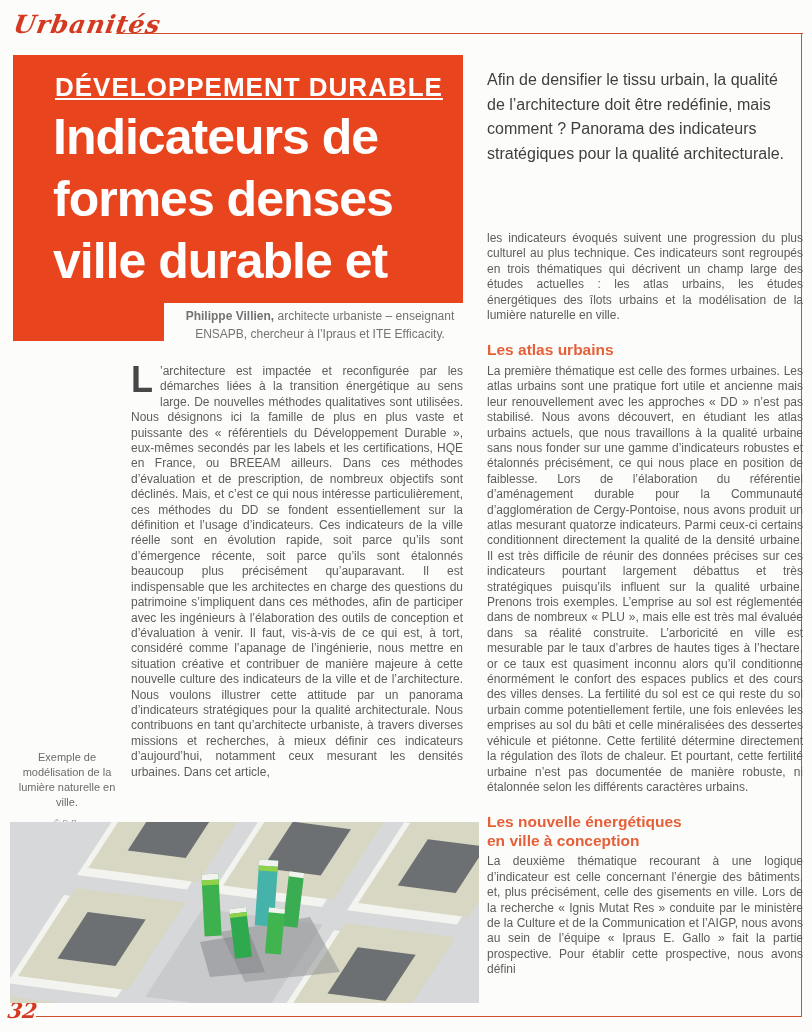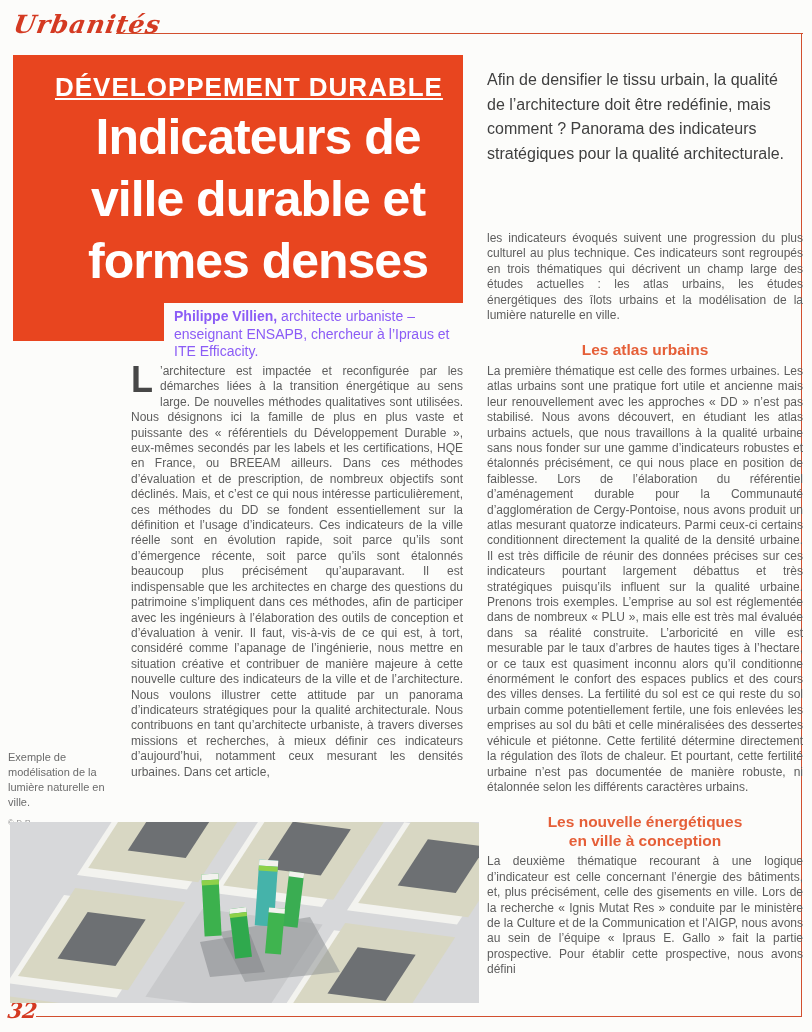--- a/index.html
+++ b/index.html
@@ -24,53 +24,53 @@
   }
   
   .red-main{position:absolute; left:13px; top:55px; width:450px; height:248px; background:#e8451f;}
   .red-stub{position:absolute; left:13px; top:302px; width:151px; height:39px; background:#e8451f;}
   .kicker{
     position:absolute; left:55px; top:72px; width:400px;
     color:#ffffff; font-weight:bold; font-size:26px; letter-spacing:1px;text-decoration:underline;
   }
   .title{
     position:absolute; left:53px; top:106px; width:410px; margin:0;
-    color:#ffffff; font-weight:bold; font-size:50px; line-height:62px; letter-spacing:-1px;text-align:center;
+    color:#ffffff; font-weight:bold; font-size:50px; line-height:62px; letter-spacing:-1px;
   }
   .title span{display:block;}
   .byline{
     position:absolute; left:174px; top:308px; width:292px;
-    color:#8b5cf6; font-size:14px; line-height:17.5px;
+    color:#737373; font-size:12px; line-height:17.5px;text-align:center;
   }
   .byline .bold{font-weight:bold;}
   
   .intro{
     position:absolute; left:487px; top:68px; width:305px;
     color:#3f3f3f; font-size:16px; line-height:24.5px;
   }
   .right-col{position:absolute; left:487px; top:231px; width:316px; color:#5d5d5d;}
   .right-col p{
     margin:0 0 10px 0; font-size:12px; line-height:15.4px; text-align:justify;
   }
   .red-heading{
-    margin:18px 0 4px 0; color:#e55f38; font-size:15.5px; line-height:18.5px; font-weight:bold;text-align:center;
+    margin:18px 0 4px 0; color:#e55f38; font-size:15.5px; line-height:18.5px; font-weight:bold;
   }
   .red-heading span{display:block;}
   
   .left-col{
     position:absolute; left:131px; top:364px; width:332px;
     color:#5d5d5d; font-size:12px; line-height:15.4px; text-align:justify;
   }
   .dropcap{
     float:left; font-size:36px; line-height:30px; font-weight:bold;
     color:#474747; margin:1px 7px 0 0;
   }
   .caption{
     position:absolute; left:8px; top:750px; width:118px;
-    color:#6b6b6b; font-size:11px; line-height:15px;
+    color:#6b6b6b; font-size:11px; line-height:15px;text-align:center;
   }
   .credit{margin-top:5px; font-size:7.5px; letter-spacing:.5px; color:#8a8a8a;}
   
   .illustration{position:absolute; left:10px; top:822px; width:469px; height:181px; display:block;}
 </style>
 </head>
 <body>
 
 <div class="page">
 
@@ -78,22 +78,22 @@
   <div class="rule-top"></div>
   <div class="rule-right"></div>
   <div class="rule-bottom"></div>
   <div class="page-number">32</div>
 
   <div class="red-main"></div>
   <div class="red-stub"></div>
   <div class="kicker">DÉVELOPPEMENT DURABLE</div>
   <h1 class="title">
     <span>Indicateurs de</span>
+    <span>formes denses</span>
     <span>ville durable et</span>
-    <span>formes denses</span>
   </h1>
   <div class="byline"><span class="bold">Philippe Villien,</span><span> architecte urbaniste – enseignant ENSAPB, chercheur à l’Ipraus et ITE Efficacity.</span></div>
 
   <div class="intro">Afin de densifier le tissu urbain, la qualité de l’architecture doit être redéfinie, mais comment ? Panorama des indicateurs stratégiques pour la qualité architecturale.</div>
 
   <div class="left-col"><span class="dropcap">L</span><span>’architecture est impactée et reconfigurée par les démarches liées à la transition énergétique au sens large. De nouvelles méthodes qualitatives sont utilisées. Nous désignons ici la famille de plus en plus vaste et puissante des « référentiels du Développement Durable », eux-mêmes secondés par les labels et les certifications, HQE en France, ou BREEAM ailleurs. Dans ces méthodes d’évaluation et de prescription, de nombreux objectifs sont déclinés. Mais, et c’est ce qui nous intéresse particulièrement, ces méthodes du DD se fondent essentiellement sur la définition et l’usage d’indicateurs. Ces indicateurs de la ville réelle sont en évolution rapide, soit parce qu’ils sont d’émergence récente, soit parce qu’ils sont étalonnés beaucoup plus précisément qu’auparavant. Il est indispensable que les architectes en charge des questions du patrimoine s’impliquent dans ces méthodes, afin de participer avec les ingénieurs à l’élaboration des outils de conception et d’évaluation à venir. Il faut, vis-à-vis de ce qui est, à tort, considéré comme l’apanage de l’ingénierie, nous mettre en situation créative et contribuer de manière majeure à cette nouvelle culture des indicateurs de la ville et de l’architecture. Nous voulons illustrer cette attitude par un panorama d’indicateurs stratégiques pour la qualité architecturale. Nous contribuons en tant qu’architecte urbaniste, à travers diverses missions et recherches, à mieux définir ces indicateurs d’aujourd’hui, notamment ceux mesurant les densités urbaines. Dans cet article,</span></div>
 
   <div class="caption">
     <div>Exemple de modélisation de la lumière naturelle en ville.</div>
     <div class="credit">© D.R.</div>

